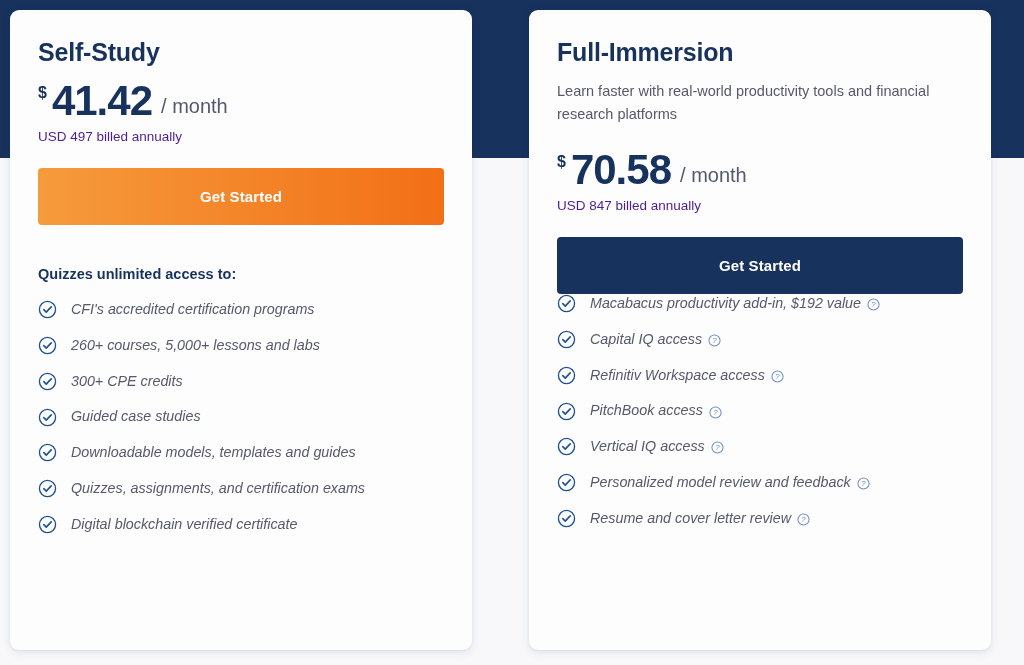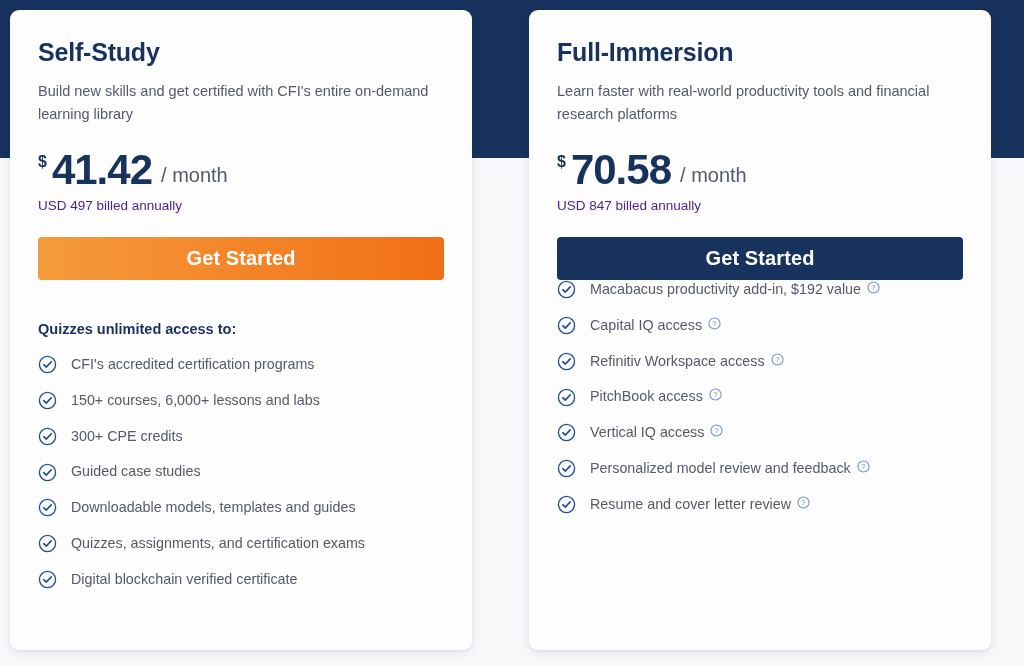--- a/index.html
+++ b/index.html
@@ -52,53 +52,52 @@
     line-height:1; letter-spacing:-1px;text-align:center;
   }
   .per {
     font-size:20px; color:#55596b; margin-left:9px; margin-bottom:4px;
   }
   .billed {
     font-size:13.5px; color:#4c1d95; margin-bottom:24px;
   }
 
   .cta {
-    display:block; width:100%; height:43px; border:none;
+    display:block; width:100%; height:57px; border:none;
     border-radius:4px; color:#ffffff;
-    font-size:20px; font-weight:bold;
+    font-size:15px; font-weight:bold;
     font-family:"Liberation Sans", sans-serif;
     cursor:pointer; letter-spacing:0.1px;
   }
   .cta-orange { background:linear-gradient(90deg,#f59b3c 0%,#f26f16 100%); }
   .cta-navy   { background:#17325c; }
 
   .features-head {
     font-size:14.5px; font-weight:bold; color:#17325c;
     margin-top:41px; margin-bottom:18px;
   }
   .feature {
     display:flex; align-items:center; margin-bottom:16.5px;
   }
   .check-icon { flex:0 0 auto; width:19px; height:19px; margin-right:14px; }
   .feature-text {
     font-size:14.3px; color:#55596b; line-height:1.35;
   }
   .help-icon { width:13px; height:13px; margin-left:6px; flex:0 0 auto; }
-  .feature-label { display:flex; align-items:flex-start; }
+  .feature-label { display:flex; align-items:center;font-style:italic; }
 </style>
 </head>
 <body>
 
 <div id="stage">
   <div class="navy-band"></div>
   <div class="page-bg"></div>
 
   <div class="card card-left">
     <div class="plan-title">Self-Study</div>
-    <div class="plan-desc">Build new skills and get certified with CFI's entire on-demand learning library</div>
 
     <div class="price-row">
       <span class="currency">$</span>
       <span class="amount">41.42</span>
       <span class="per">/ month</span>
     </div>
     <div class="billed">USD 497 billed annually</div>
 
     <button class="cta cta-orange">Get Started</button>
 
@@ -116,21 +115,21 @@
         </span>
       </div>
       <div class="feature">
         <span class="check-icon">
           <svg viewBox="0 0 20 20" width="19" height="19">
               <circle cx="10" cy="10" r="8.5" fill="none" stroke="#1d4f91" stroke-width="1.4"></circle>
               <path d="M6.1 10.2 L8.7 12.7 L13.9 7.3" fill="none" stroke="#1d4f91" stroke-width="1.7" stroke-linecap="round" stroke-linejoin="round"></path>
             </svg>
         </span>
         <span class="feature-label">
-          <span class="feature-text">150+ courses, 6,000+ lessons and labs</span>
+          <span class="feature-text">260+ courses, 5,000+ lessons and labs</span>
         </span>
       </div>
       <div class="feature">
         <span class="check-icon">
           <svg viewBox="0 0 20 20" width="19" height="19">
               <circle cx="10" cy="10" r="8.5" fill="none" stroke="#1d4f91" stroke-width="1.4"></circle>
               <path d="M6.1 10.2 L8.7 12.7 L13.9 7.3" fill="none" stroke="#1d4f91" stroke-width="1.7" stroke-linecap="round" stroke-linejoin="round"></path>
             </svg>
         </span>
         <span class="feature-label">

